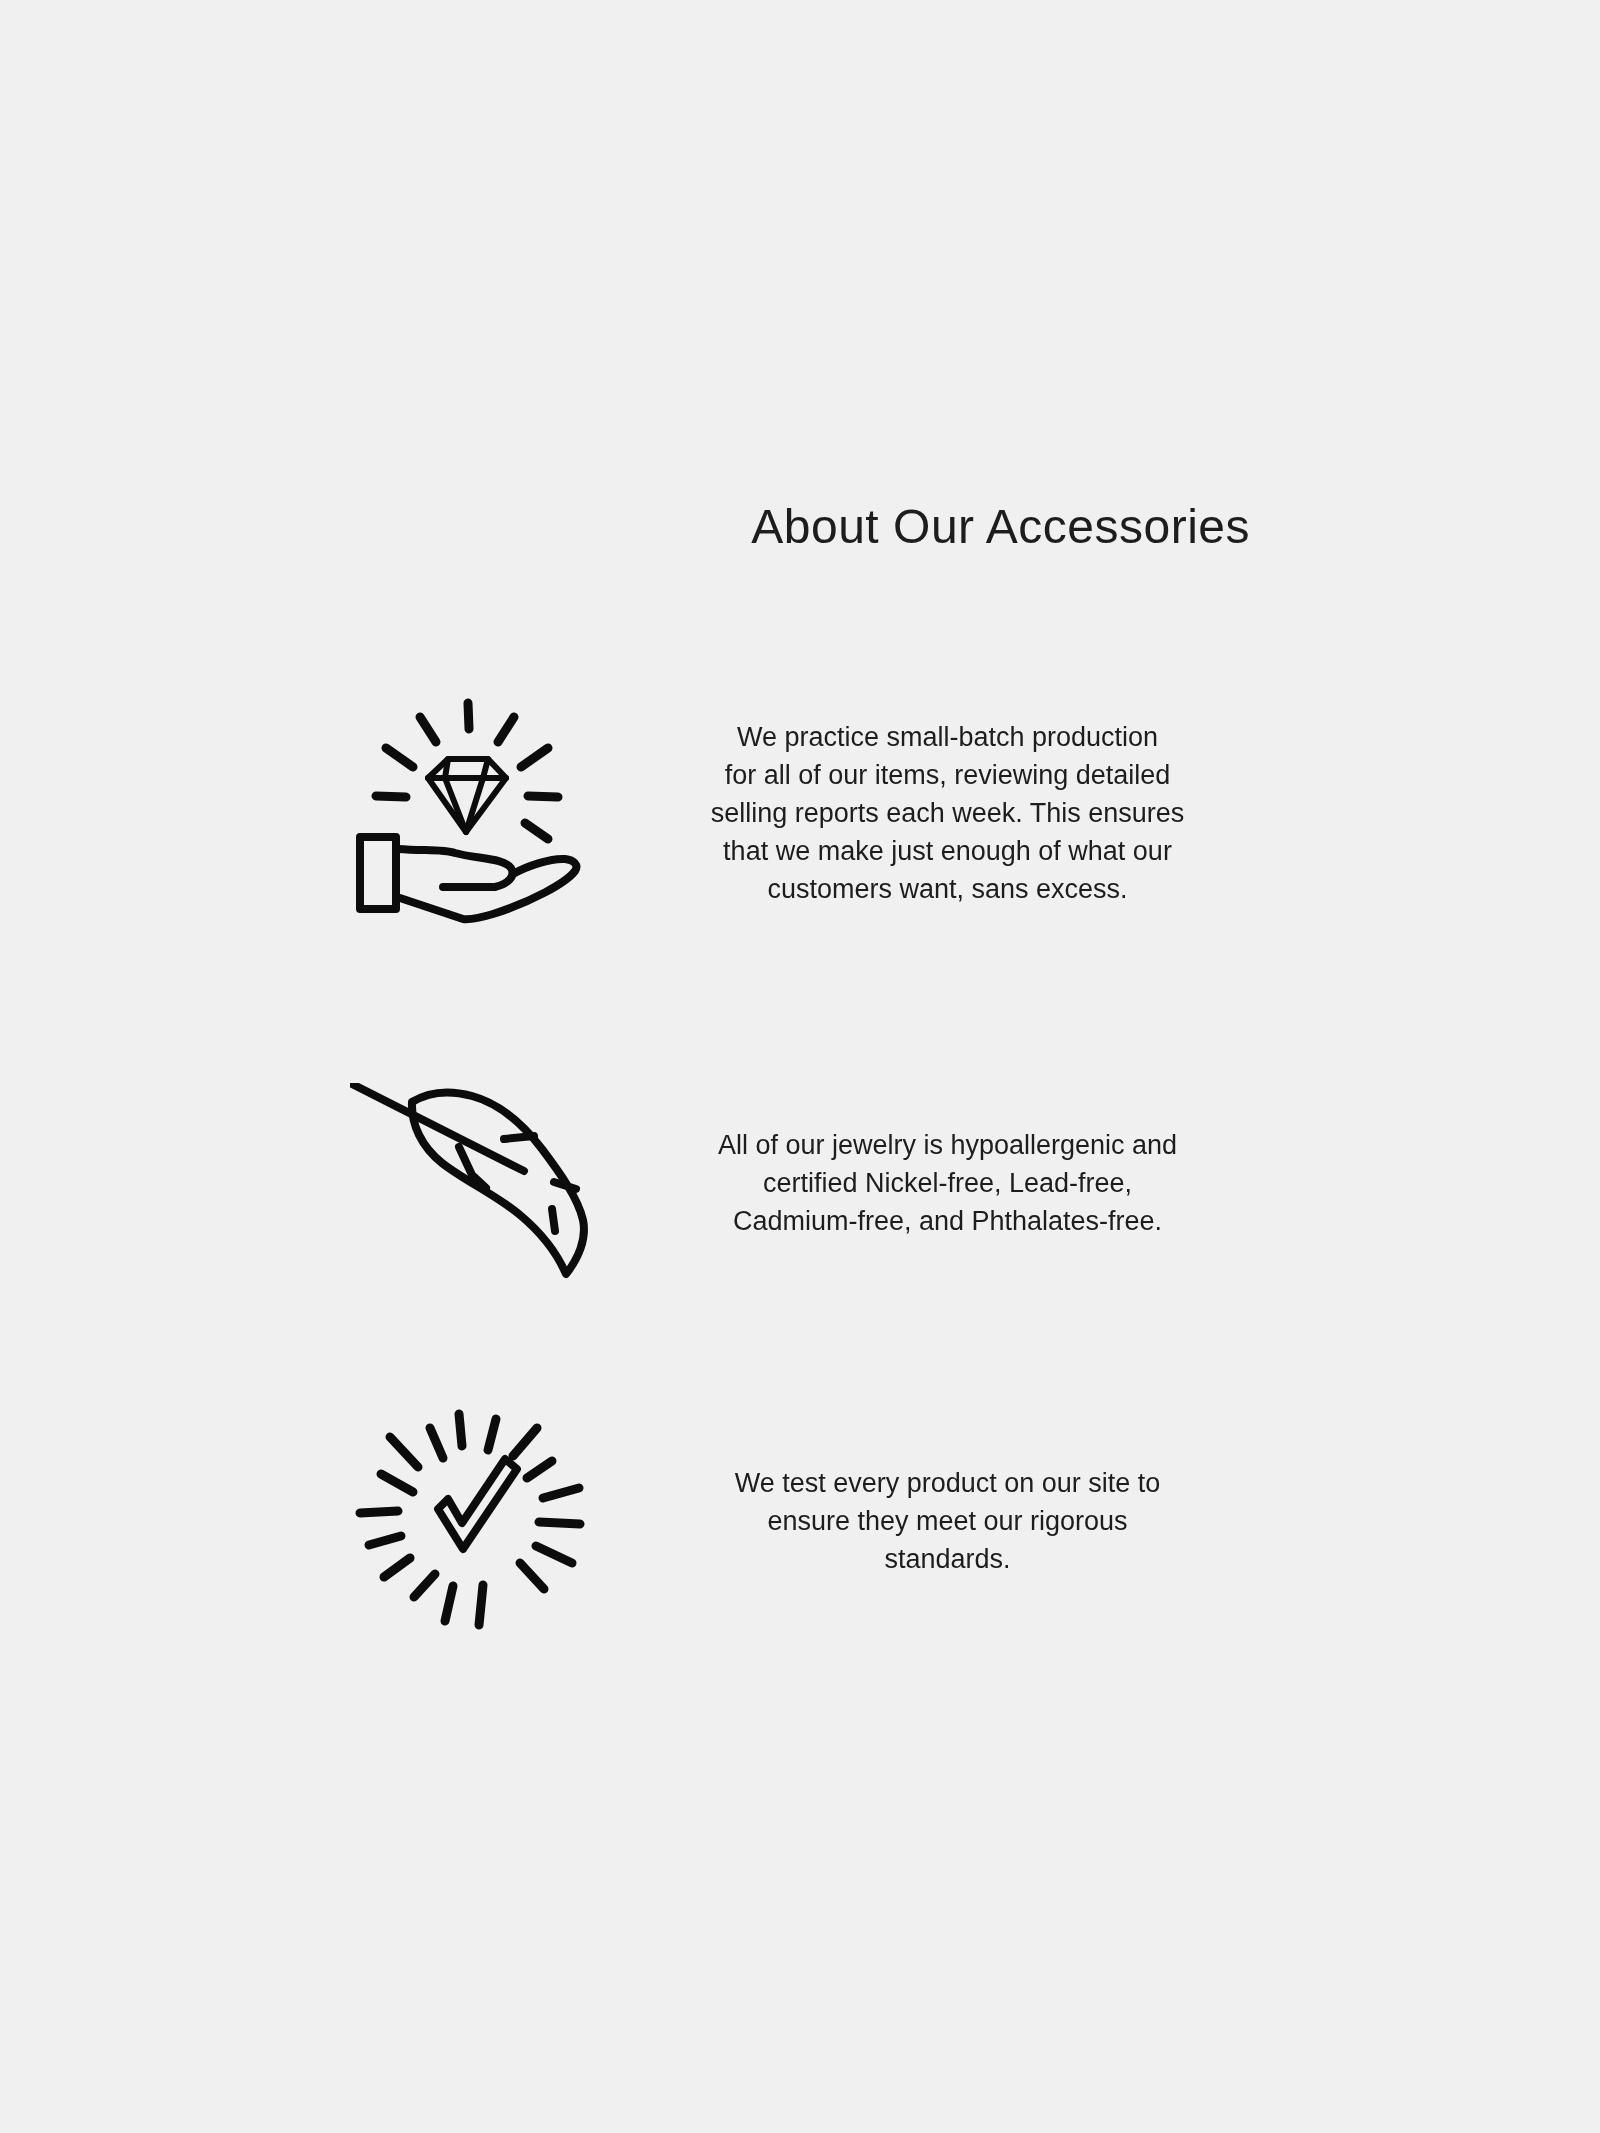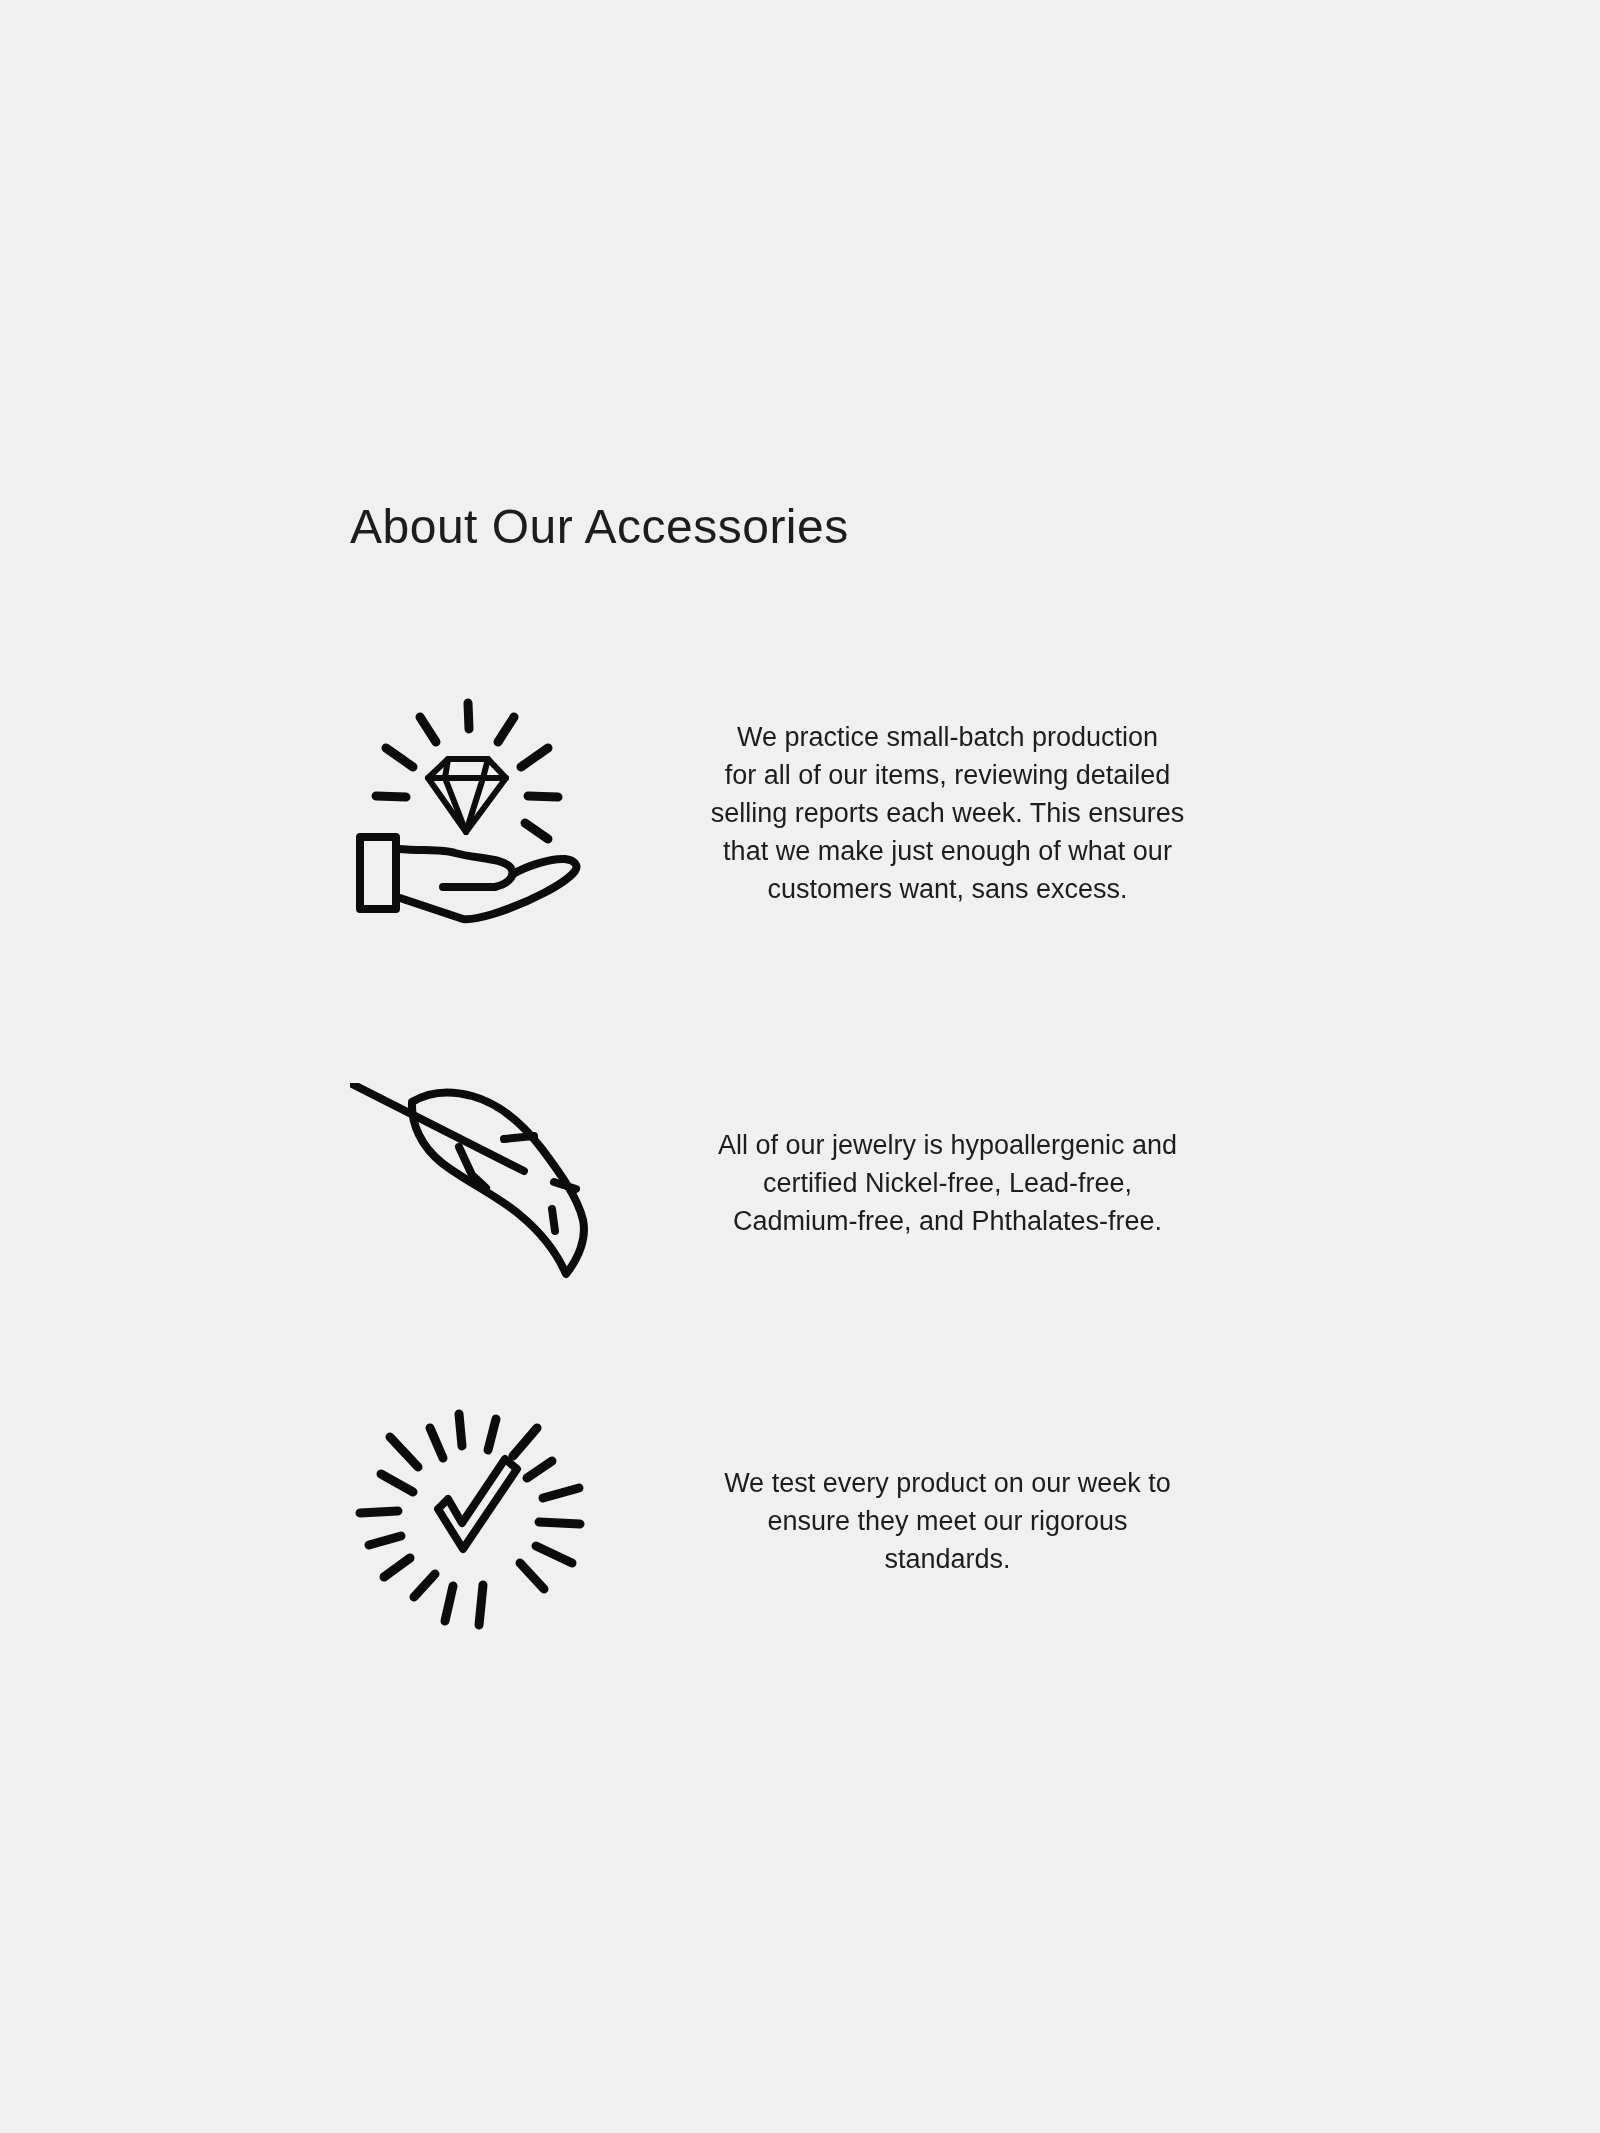--- a/index.html
+++ b/index.html
@@ -16,21 +16,21 @@
     width: 900px;
     margin: 0 auto;
     padding-top: 497px;
   }
   .page-title {
     font-size: 48px;
     line-height: 60px;
     font-weight: 400;
     letter-spacing: 0.5px;
     color: #1d1d1d;
-    text-align: left;
+    text-align: right;
     margin-bottom: 141px;
   }
   .feature-row {
     display: flex;
     align-items: center;
   }
   .feature-row.row-1 { margin-bottom: 155px; }
   .feature-row.row-2 { margin-bottom: 123px; }
   .icon-box {
     width: 240px;
@@ -147,19 +147,19 @@
           <line class="ray" x1="98" y1="180" x2="90" y2="215"></line>
           <line class="ray" x1="80" y1="168" x2="59" y2="191"></line>
           <line class="ray" x1="55" y1="152" x2="29" y2="171"></line>
           <line class="ray" x1="46" y1="130" x2="14" y2="139"></line>
           <line class="ray" x1="43" y1="105" x2="5" y2="107"></line>
           <line class="ray" x1="58" y1="86" x2="26" y2="68"></line>
 
           <path class="stroke" d="M83,103 L108,143 L162,63 L150,53 L107,117 L93,93 Z"></path>
         </svg>
       </div>
-      <p class="feature-text">We test every product on our week to
+      <p class="feature-text">We test every product on our site to
 ensure they meet our rigorous
 standards.</p>
     </div>
 
   </div>
 </div>
 
 </body></html>

